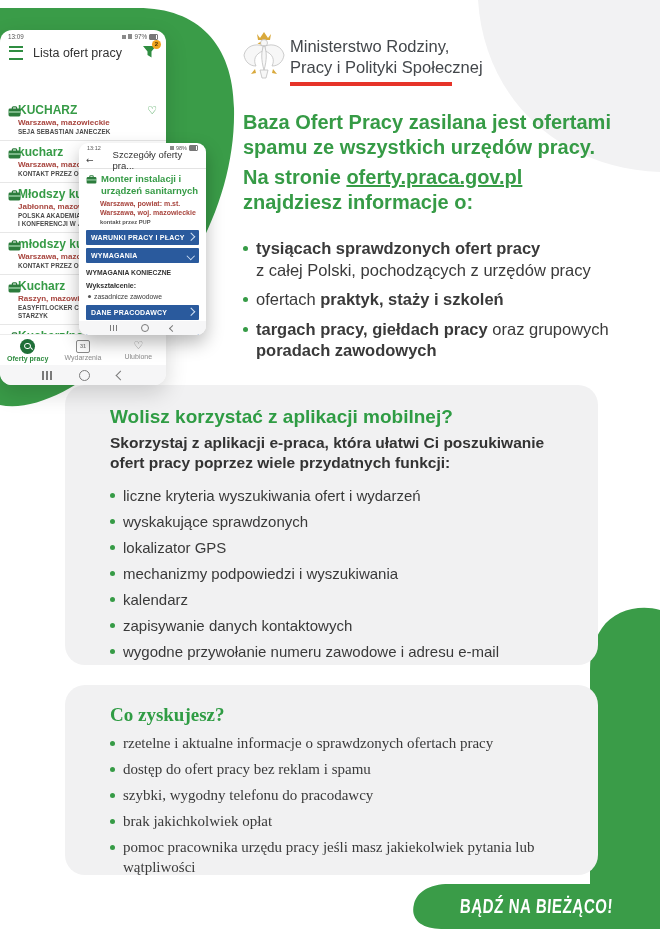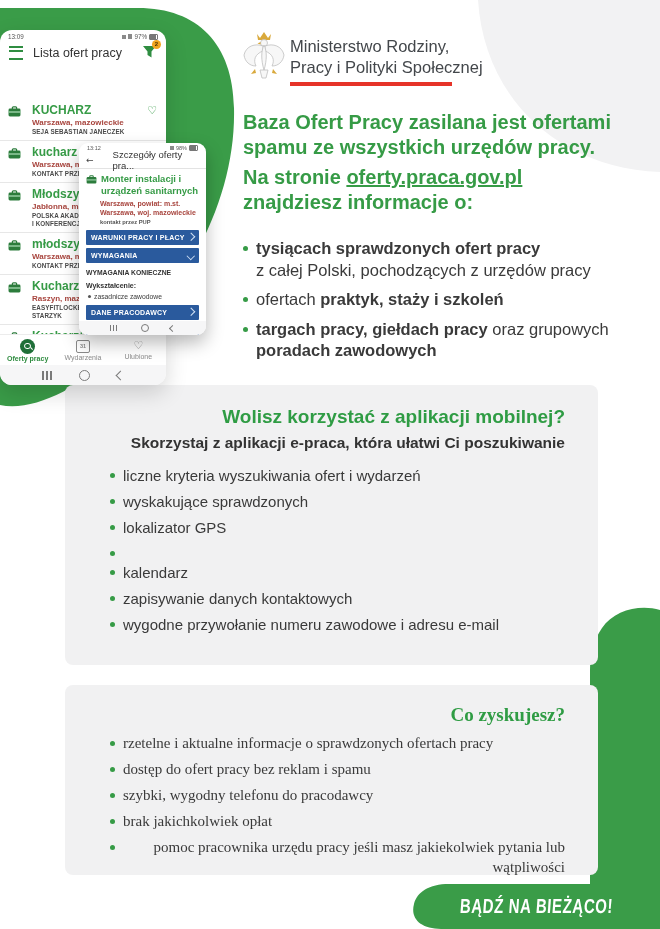--- a/index.html
+++ b/index.html
@@ -17,21 +17,21 @@
   .intro-headline{left:243px;top:110px;width:430px;font-size:20px;font-weight:700;line-height:24.5px;color:#369b46;z-index:1;}
   .intro-sub{left:243px;top:165px;width:430px;font-size:20px;font-weight:700;line-height:25px;color:#369b46;z-index:1;}
   .intro-sub a{color:#369b46;text-decoration:underline;cursor:pointer;}
   .intro-bullets{left:243px;top:226px;width:412px;z-index:1;font-size:16.5px;line-height:21.5px;color:#3a3a3a;}
   .ib{display:flex;margin-top:8px;}
   .ib:first-child{margin-top:12px;}
   .dot{flex:0 0 auto;width:5px;height:5px;border-radius:50%;background:#369b46;margin:8px 8px 0 0;}
   .b{font-weight:700;}
 
   
-  .card{background:#f1f1f2;border-radius:8px;z-index:1;text-align:right;}
+  .card{background:#f1f1f2;border-radius:20px;z-index:1;}
   .card1{left:65px;top:385px;width:533px;height:280px;}
   .card2{left:65px;top:685px;width:533px;height:190px;}
   .card-inner{position:absolute;left:45px;top:20px;width:455px;}
   .card-h{font-size:19px;font-weight:700;color:#2f9c44;line-height:23px;}
   .card-p{margin-top:5px;font-size:15.5px;font-weight:700;color:#333;line-height:20px;}
   .feat{margin-top:13px;}
   .f-row{display:flex;margin-bottom:6.5px;font-size:15px;line-height:19.5px;color:#3a3a3a;}
   .f-row .dot{margin-top:7px;}
 
   
@@ -53,21 +53,21 @@
   .nav-back{width:6px;height:6px;border-left:1.5px solid #7a7a7a;border-bottom:1.5px solid #7a7a7a;transform:rotate(45deg);}
 
   
   .p1-header{display:flex;align-items:center;height:26px;padding:0 9px;}
   .burger{width:14px;height:10px;border-top:2px solid #2f8d41;border-bottom:2px solid #2f8d41;position:relative;cursor:pointer;}
   .burger::after{content:"";position:absolute;left:0;top:2px;width:14px;height:2px;background:#2f8d41;}
   .p1-title{margin-left:10px;font-size:12.5px;color:#333;}
   .filter-wrap{margin-left:auto;position:relative;cursor:pointer;}
   .f-badge{position:absolute;right:-4px;top:-4px;width:9px;height:9px;border-radius:50%;background:#f2a51f;color:#4a3000;font-size:6px;font-weight:700;display:flex;align-items:center;justify-content:center;}
   .list{position:absolute;left:0;right:0;top:69px;bottom:50px;overflow:hidden;}
-  .item{position:relative;padding:4px 0 4px 32px;border-bottom:1px solid #e7e7e7;cursor:pointer;}
+  .item{position:relative;padding:4px 0 4px 18px;border-bottom:1px solid #e7e7e7;cursor:pointer;}
   .item .bc{position:absolute;left:8px;top:7px;}
   .i-title{font-size:12px;font-weight:700;color:#369b46;line-height:15px;width:98px;}
   .i-loc{font-size:8px;font-weight:700;color:#a8453e;line-height:10px;}
   .i-emp{font-size:6.3px;font-weight:700;color:#4a4a4a;line-height:8px;letter-spacing:.1px;}
   .heart{position:absolute;right:9px;top:6px;font-family:"DejaVu Sans",sans-serif;font-size:11px;color:#369b46;line-height:11px;cursor:pointer;}
   .tabbar{position:absolute;left:0;right:0;bottom:20px;height:30px;border-top:1px solid #ececec;display:flex;background:#fff;}
   .tab{flex:1;display:flex;flex-direction:column;align-items:center;justify-content:center;gap:1px;font-size:7px;color:#8a8a8a;cursor:pointer;}
   .tab.active{color:#2e8b3f;font-weight:700;}
   .search-circle{width:15px;height:15px;border-radius:50%;background:#1f6f38;position:relative;}
   .search-circle::before{content:"";position:absolute;left:4px;top:4px;width:4.5px;height:4.5px;border:1.2px solid #fff;border-radius:50%;}
@@ -323,36 +323,38 @@
     <span class="nav-home"></span>
     <span class="nav-back"></span>
   </div>
 </div>
 
 <div class="abs card card1">
   <div class="card-inner">
     <div class="card-h">Wolisz korzystać z aplikacji mobilnej?</div>
     <div class="card-p">
       <span>Skorzystaj z aplikacji e-praca, która ułatwi Ci poszukiwanie</span><br>
+      <span>ofert pracy poprzez wiele przydatnych funkcji:</span>
     </div>
     <div class="feat">
       <div class="f-row">
           <span class="dot"></span>
           <span>liczne kryteria wyszukiwania ofert i wydarzeń</span>
         </div>
       <div class="f-row">
           <span class="dot"></span>
           <span>wyskakujące sprawdzonych</span>
         </div>
       <div class="f-row">
           <span class="dot"></span>
           <span>lokalizator GPS</span>
         </div>
       <div class="f-row">
           <span class="dot"></span>
+          <span>mechanizmy podpowiedzi i wyszukiwania</span>
         </div>
       <div class="f-row">
           <span class="dot"></span>
           <span>kalendarz</span>
         </div>
       <div class="f-row">
           <span class="dot"></span>
           <span>zapisywanie danych kontaktowych</span>
         </div>
       <div class="f-row">

